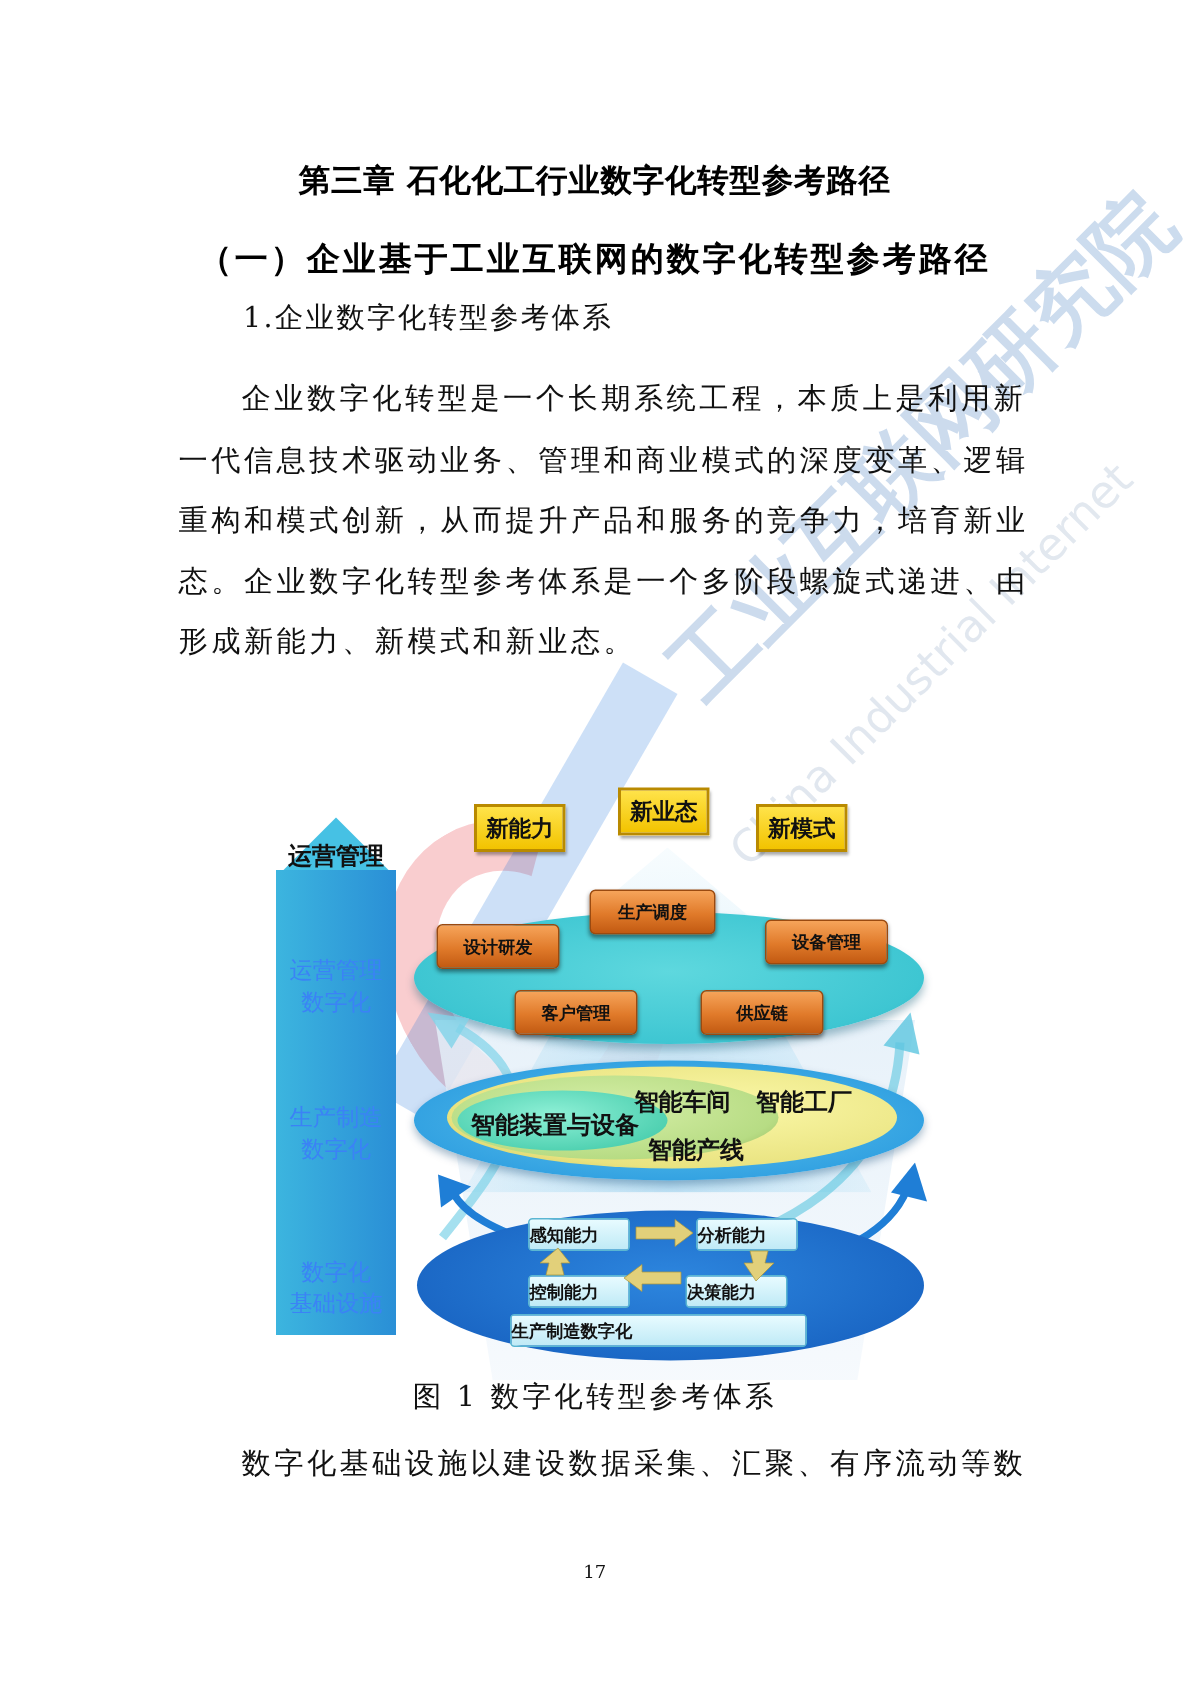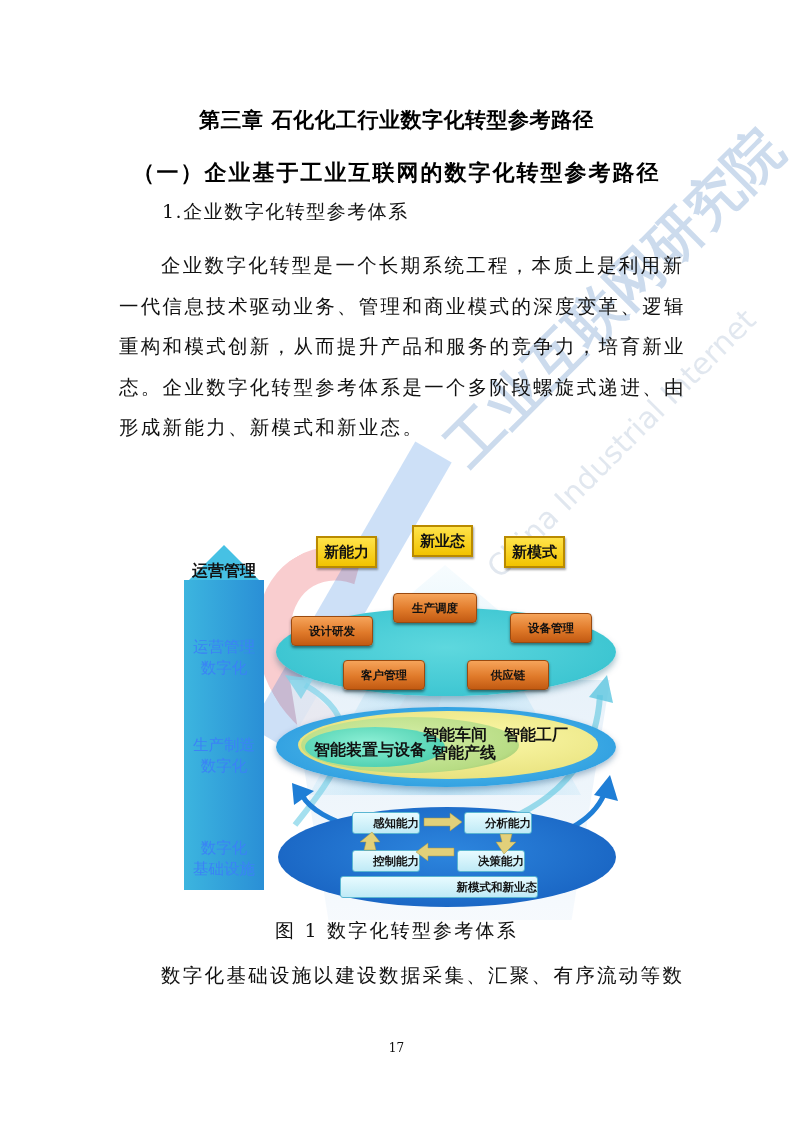--- a/index.html
+++ b/index.html
@@ -65,21 +65,21 @@
     .obox { position: absolute; font-family: "DejaVu Sans", sans-serif; font-weight: bold; font-size: 11.5px;
       color: #111; text-align: center; line-height: 28px; height: 28px; border-radius: 4px;
       background: linear-gradient(180deg, #f6a45a 0%, #e07a2a 55%, #c25a12 100%);
       box-shadow: 0 2px 3px rgba(0,0,0,0.45); border: 1px solid #9a4a10; }
     .ybox { position: absolute; font-family: "DejaVu Sans", sans-serif; font-weight: bold; font-size: 15px;
       color: #111; text-align: center; height: 28px; line-height: 28px; padding: 0 6px;
       background: linear-gradient(180deg, #ffe34a 0%, #f2c300 100%); border: 2px solid #b98a00;
       box-shadow: 1px 2px 2px rgba(0,0,0,0.35); }
     .gtext { position: absolute; font-family: "DejaVu Sans", sans-serif; font-weight: bold; font-size: 16px; color: #111; white-space: nowrap; }
     .cbox { position: absolute; font-family: "DejaVu Sans", sans-serif; font-weight: bold; font-size: 11.5px;
-      color: #111; text-align: right; height: 20px; line-height: 20px; border-radius: 3px;
+      color: #111; text-align: left; height: 20px; line-height: 20px; border-radius: 3px;
       background: linear-gradient(180deg, #e8fbff 0%, #bfeaf6 100%); border: 1px solid #5ab6d2; }
     .curve { position: absolute; }
   </style>
 </head>
 <body>
 
 <div class="abs wm wm-c"></div>
 <div class="abs wm wm-a"></div>
 <div class="abs wm wm-text">工业互联网研究院</div>
 <div class="abs wm wm-en">China Industrial Internet</div>
@@ -130,35 +130,35 @@
     <polygon points="332,10 338,38 314,32" fill="#5cc6e0" opacity="0.8"></polygon>
   </svg>
 
   <div class="abs disk disk-mid"></div>
   <div class="abs disk disk-mid-y"></div>
   <div class="abs disk disk-mid-g"></div>
   <div class="abs disk disk-mid-t"></div>
   <div class="gtext" style="left:134px;top:215px;">智能装置与设备</div>
   <div class="gtext" style="left:243px;top:200px;">智能车间</div>
   <div class="gtext" style="left:324px;top:200px;">智能工厂</div>
-  <div class="gtext" style="left:252px;top:218px;">智能产线</div>
+  <div class="gtext" style="left:252px;top:232px;">智能产线</div>
 
   <svg class="curve" style="left:100px;top:250px;" width="340" height="80">
     <path d="M80,55 C50,45 30,35 22,20" stroke="#1f7ed6" stroke-width="5" fill="none"></path>
     <polygon points="12,8 34,16 14,30" fill="#1f7ed6"></polygon>
     <path d="M240,70 C290,60 318,40 326,14" stroke="#1f7ed6" stroke-width="5" fill="none"></path>
     <polygon points="330,0 338,26 314,20" fill="#1f7ed6"></polygon>
   </svg>
 
   <div class="abs disk disk-bot"></div>
   <div class="cbox" style="left:172px;top:287px;width:66px;">感知能力</div>
   <div class="cbox" style="left:284px;top:287px;width:66px;">分析能力</div>
   <div class="cbox" style="left:277px;top:325px;width:66px;">决策能力</div>
   <div class="cbox" style="left:172px;top:325px;width:66px;">控制能力</div>
-  <div class="cbox" style="left:160px;top:351px;width:196px;">新模式和新业态</div>
+  <div class="cbox" style="left:160px;top:351px;width:196px;">生产制造数字化</div>
 
   <svg class="curve" style="left:160px;top:285px;" width="200" height="70">
     <polygon points="84,8 110,8 110,3 122,12 110,21 110,16 84,16" fill="#e2d07a" stroke="#a89640" stroke-width="0.5"></polygon>
     <polygon points="160,24 172,24 170,32 176,32 164,44 156,32 162,32" fill="#e2d07a" stroke="#a89640" stroke-width="0.5"></polygon>
     <polygon points="114,46 88,46 88,51 76,42 88,33 88,38 114,38" fill="#e2d07a" stroke="#a89640" stroke-width="0.5"></polygon>
     <polygon points="36,40 24,40 26,32 20,32 32,22 40,32 34,32" fill="#e2d07a" stroke="#a89640" stroke-width="0.5"></polygon>
   </svg>
 </div>
 
 <div class="abs caption">图 1 数字化转型参考体系</div>

